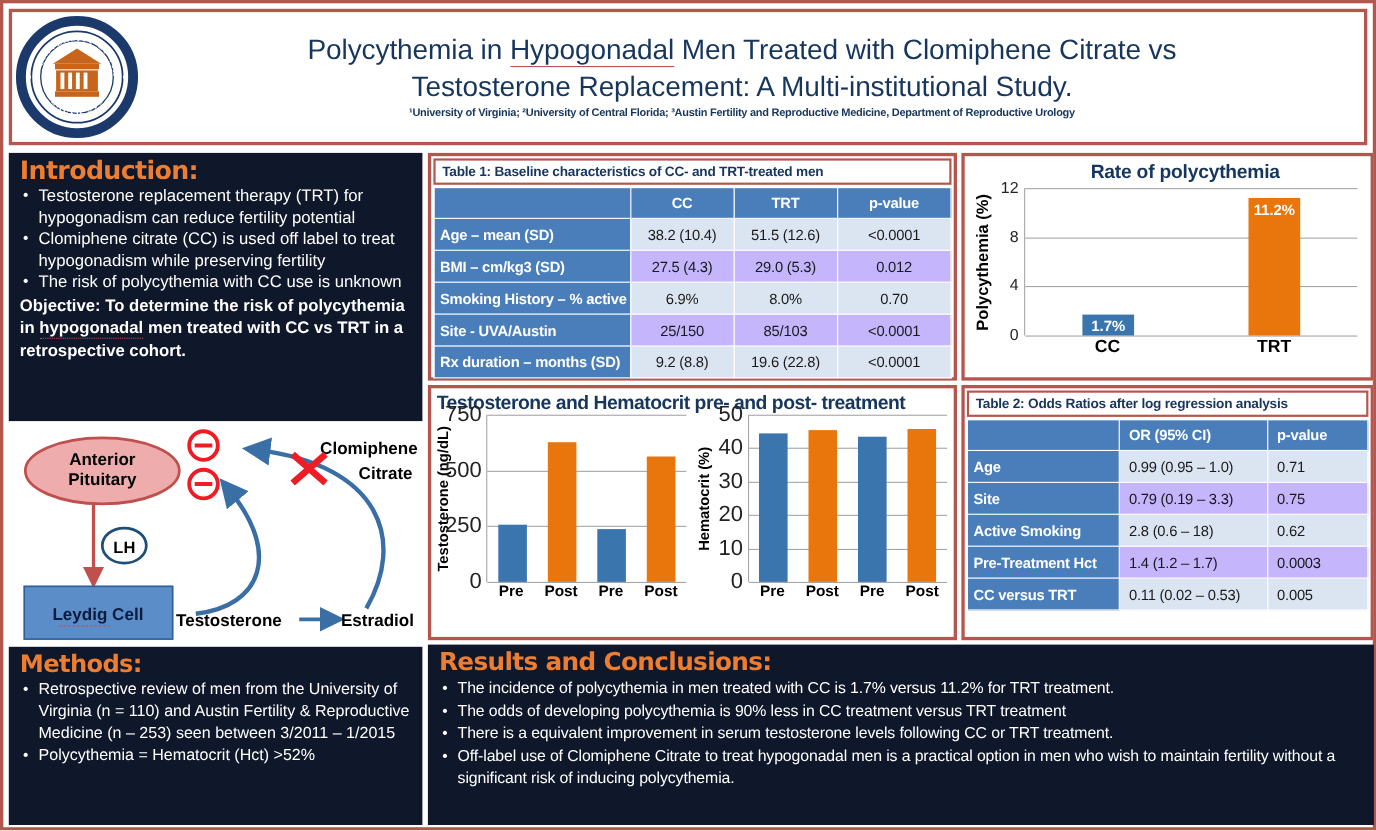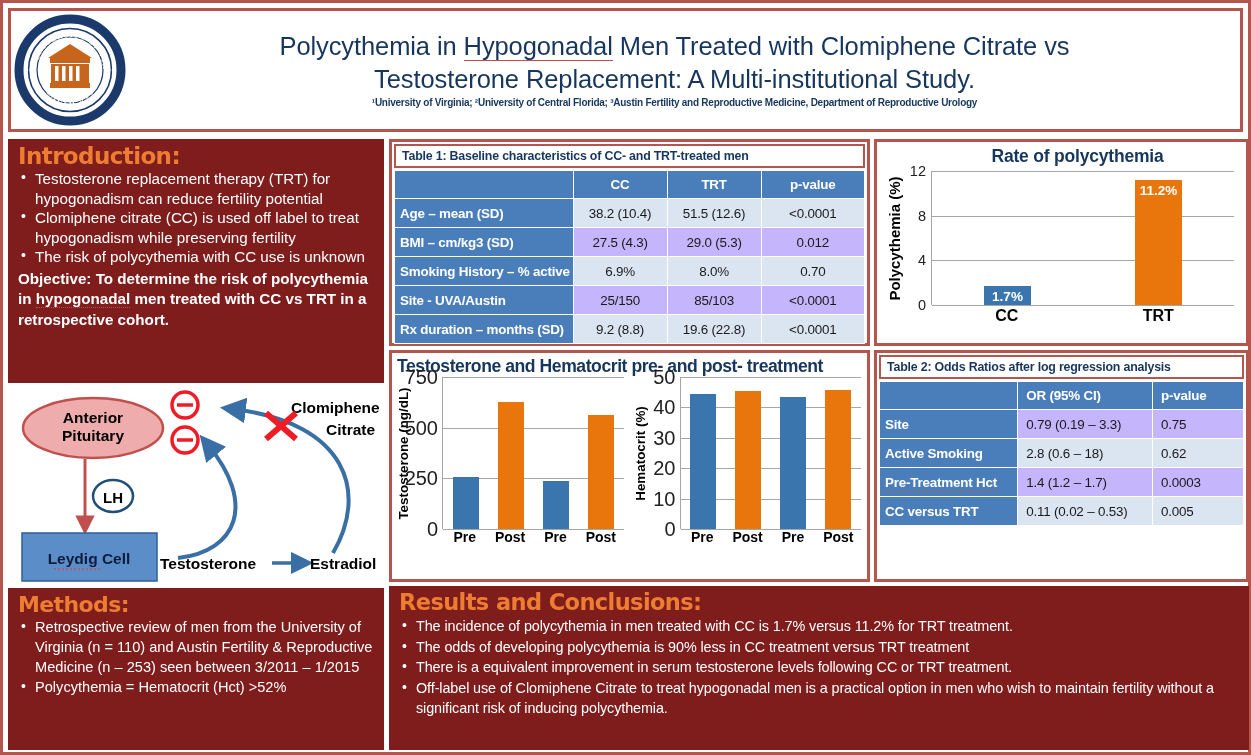--- a/index.html
+++ b/index.html
@@ -59,21 +59,21 @@
     line-height: 14px;
     letter-spacing: -0.25px;
   }
 
   
   .col-left {
     position: absolute;
     left: 5px; top: 136px;
     width: 376px; height: 611px;
   }
-  .navy { background: #7f1d1d; }
+  .navy { background: #0f172a; }
 
   .panel-intro {
     position: absolute; left: 0; top: 0;
     width: 376px; height: 244px;
     padding: 4px 8px 0 10px;
   }
   .sec-head {
     color: #ed7d31;
     font-size: 23px;
     font-weight: bold;
@@ -640,20 +640,25 @@
           <col style="width:25%">
         </colgroup>
       <thead>
         <tr>
           <th class="blank"></th>
           <th style="text-align:left;padding-left:8px">OR (95% CI)</th>
           <th style="text-align:left;padding-left:8px">p-value</th>
         </tr>
       </thead>
       <tbody>
+        <tr>
+          <th>Age</th>
+          <td class="lft">0.99 (0.95 – 1.0)</td>
+          <td class="lft">0.71</td>
+        </tr>
         <tr class="alt">
           <th>Site</th>
           <td class="lft">0.79 (0.19 – 3.3)</td>
           <td class="lft">0.75</td>
         </tr>
         <tr>
           <th>Active Smoking</th>
           <td class="lft">2.8 (0.6 – 18)</td>
           <td class="lft">0.62</td>
         </tr>

